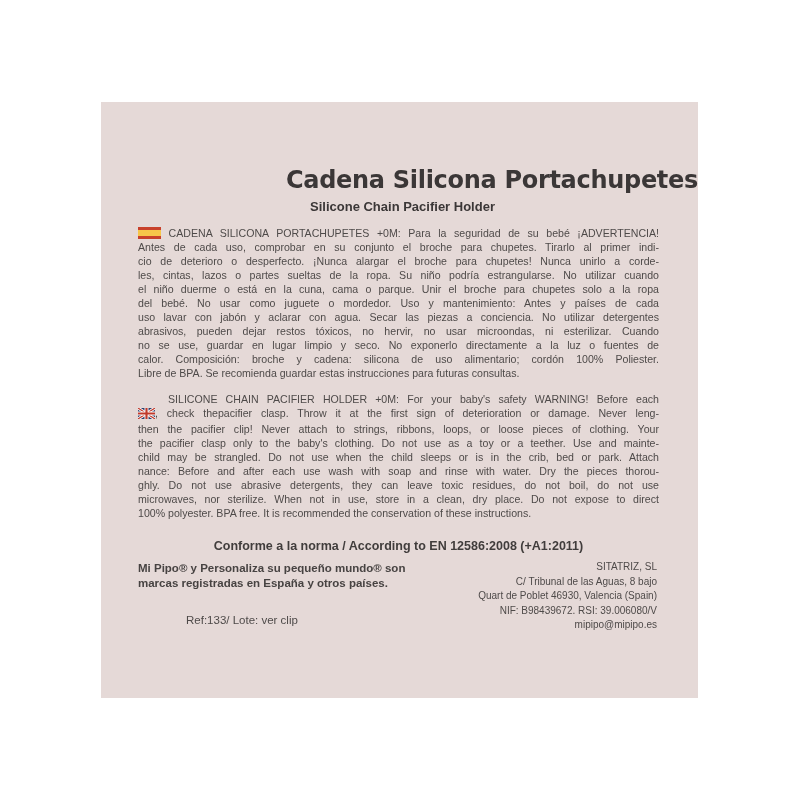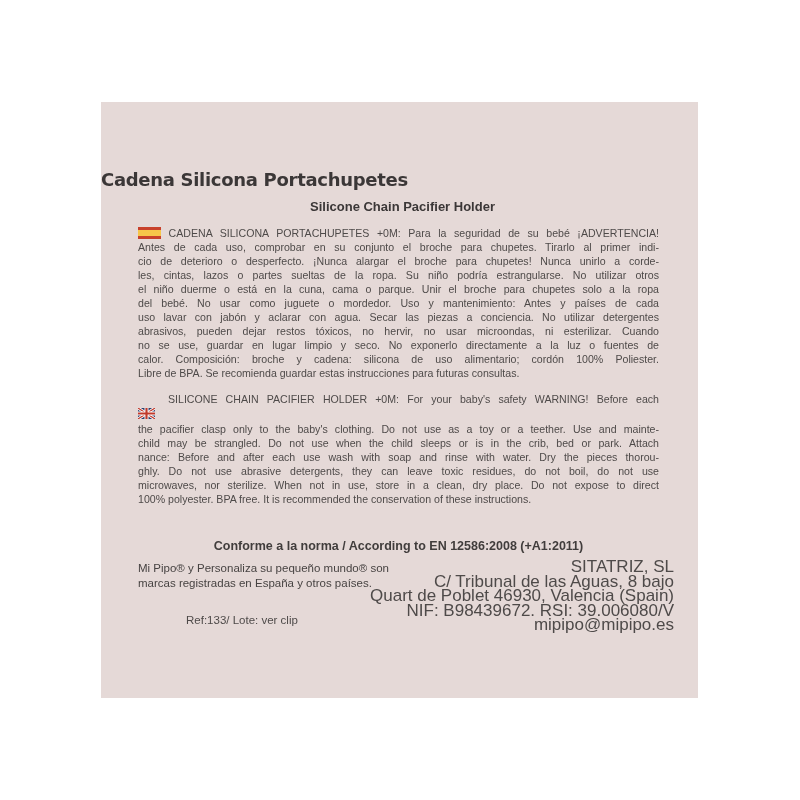--- a/index.html
+++ b/index.html
@@ -12,24 +12,24 @@
   }
   .panel {
     position: absolute;
     left: 101px; top: 102px;
     width: 597px; height: 596px;
     background: #e5d9d7;
   }
   .title {
     position: absolute;
     left: 0; right: 0; top: 64px;
-    text-align: left;
+    text-align: right;
     font-family: "DejaVu Sans", "Liberation Sans", sans-serif;
     font-weight: bold;
-    font-size: 18px;
+    font-size: 24px;
     line-height: 28px;
     letter-spacing: -0.3px;
     color: #3b3737;
   }
   .subtitle {
     position: absolute;
     left: 0; right: 0; top: 96px;
     text-align: center;
     font-weight: bold;
     font-size: 13px;
@@ -66,29 +66,29 @@
     text-align: center;
     font-weight: bold;
     font-size: 12.5px;
     line-height: 16px;
     color: #413d3c;
   }
   .trademark {
     position: absolute;
     left: 37px; top: 459px;
     width: 300px;
-    font-weight: normal;
+    font-weight: bold;
     font-size: 11.5px;
   }
   .trademark > div { line-height: 15px; text-align: left; text-align-last: left; color: #474342; }
   .company {
     position: absolute;
-    right: 24px; top: 458px;
+    right: 41px; top: 458px;
     width: 330px;
-    font-size: 17px;
+    font-size: 10px;
   }
   .company > div { line-height: 14.6px; text-align: right; text-align-last: right; color: #4e4a49; }
   .ref-line {
     position: absolute;
     left: 85px; top: 511px;
     font-size: 11.5px;
     line-height: 15px;
     color: #4e4a49;
   }
 </style>
@@ -100,41 +100,42 @@
   <div class="title">Cadena Silicona Portachupetes</div>
   <div class="subtitle">Silicone Chain Pacifier Holder</div>
 
   <div class="paras">
 
     <div>
       <div class="pline"><span class="flag-es"></span> <span>CADENA SILICONA PORTACHUPETES +0M: Para la seguridad de su bebé ¡ADVERTENCIA!</span></div>
       <div class="plist">
           <div>Antes de cada uso, comprobar en su conjunto el broche para chupetes. Tirarlo al primer indi-</div>
           <div>cio de deterioro o desperfecto. ¡Nunca alargar el broche para chupetes! Nunca unirlo a corde-</div>
-          <div>les, cintas, lazos o partes sueltas de la ropa. Su niño podría estrangularse. No utilizar otros</div>
+          <div>les, cintas, lazos o partes sueltas de la ropa. Su niño podría estrangularse. No utilizar cuando</div>
           <div>el niño duerme o está en la cuna, cama o parque. Unir el broche para chupetes solo a la ropa</div>
           <div>del bebé. No usar como juguete o mordedor. Uso y mantenimiento: Antes y países de cada</div>
           <div>uso lavar con jabón y aclarar con agua. Secar las piezas a conciencia. No utilizar detergentes</div>
           <div>abrasivos, pueden dejar restos tóxicos, no hervir, no usar microondas, ni esterilizar. Cuando</div>
           <div>no se use, guardar en lugar limpio y seco. No exponerlo directamente a la luz o fuentes de</div>
           <div>calor. Composición: broche y cadena: silicona de uso alimentario; cordón 100% Poliester.</div>
           <div>Libre de BPA. Se recomienda guardar estas instrucciones para futuras consultas.</div>
         </div>
     </div>
 
     <div>
       <div class="pline indent-first">SILICONE CHAIN PACIFIER HOLDER +0M: For your baby's safety WARNING! Before each</div>
       <div class="pline"><span class="flag-uk"><svg width="17" height="11" viewBox="0 0 17 11">
               <rect width="17" height="11" fill="#2b3d6b"></rect>
               <path d="M0,0 L17,11 M17,0 L0,11" stroke="#ffffff" stroke-width="3"></path>
               <path d="M0,0 L17,11 M17,0 L0,11" stroke="#c0392b" stroke-width="1.2"></path>
               <path d="M8.5,0 V11 M0,5.5 H17" stroke="#ffffff" stroke-width="4"></path>
               <path d="M8.5,0 V11 M0,5.5 H17" stroke="#c0392b" stroke-width="2.2"></path>
-            </svg></span></div>
+            </svg></span><span>, check thepacifier clasp. Throw it at the first sign of deterioration or damage. Never leng-</span></div>
       <div class="plist">
+          <div>then the pacifier clip! Never attach to strings, ribbons, loops, or loose pieces of clothing. Your</div>
           <div>the pacifier clasp only to the baby's clothing. Do not use as a toy or a teether. Use and mainte-</div>
           <div>child may be strangled. Do not use when the child sleeps or is in the crib, bed or park. Attach</div>
           <div>nance: Before and after each use wash with soap and rinse with water. Dry the pieces thorou-</div>
           <div>ghly. Do not use abrasive detergents, they can leave toxic residues, do not boil, do not use</div>
           <div>microwaves, nor sterilize. When not in use, store in a clean, dry place. Do not expose to direct</div>
           <div>100% polyester. BPA free. It is recommended the conservation of these instructions.</div>
         </div>
     </div>
 
   </div>

